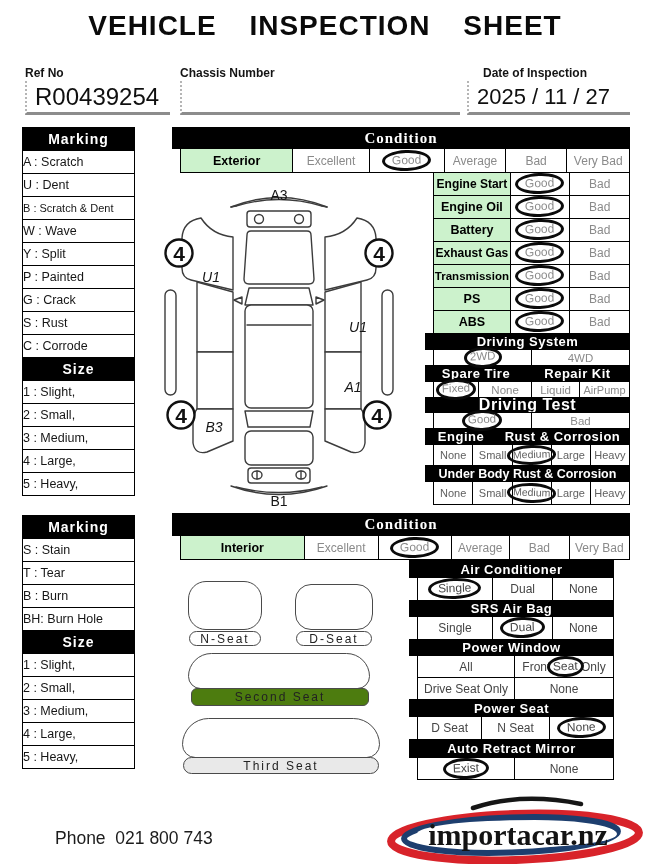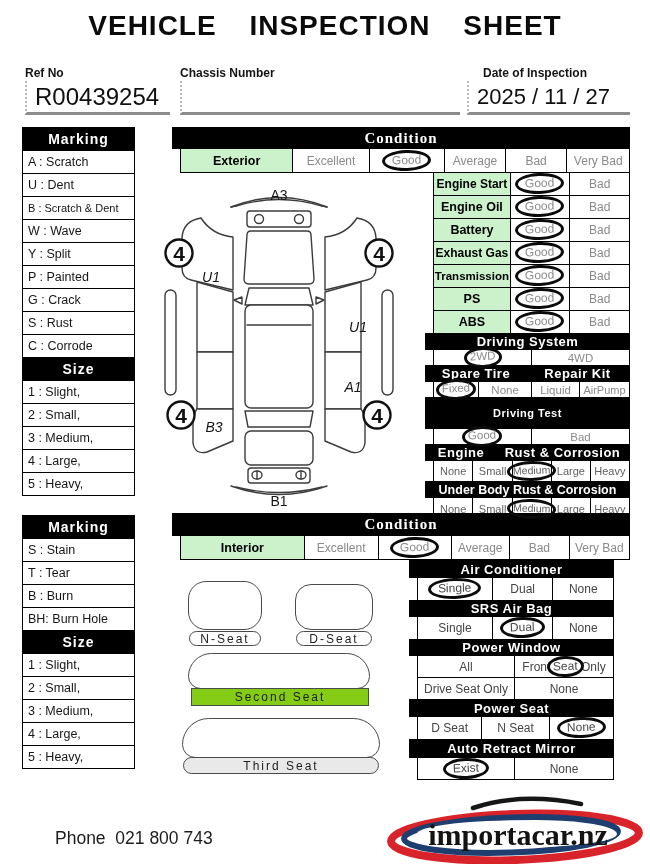--- a/index.html
+++ b/index.html
@@ -10,21 +10,21 @@
          letter-spacing:1px;word-spacing:24px;color:#0a0a0a;}
   .flabel{font-size:12px;font-weight:bold;color:#141414;}
   .fbox{box-sizing:border-box;border-bottom:3px solid #8c8c8c;border-left:2px dotted #b5b5b5;
         height:34px;display:flex;align-items:center;padding-left:8px;font-size:24px;color:#0f0f0f;}
   
   .tbl{position:absolute;}
   .tbl > div + div{margin-top:-1px;}
   .mhdr{box-sizing:border-box;height:24px;border:1px solid #000;background:#000;color:#fff;
         font-weight:bold;font-size:14px;letter-spacing:1px;display:flex;align-items:center;justify-content:center;}
   .mrow{box-sizing:border-box;height:24px;border:1px solid #000;background:#fff;display:flex;
-        align-items:center;padding-left:5px;font-size:12.5px;white-space:pre;color:#161616;}
+        align-items:center;font-size:12.5px;white-space:pre;color:#161616;}
   .cbar{box-sizing:border-box;border:1px solid #000;background:#000;color:#fff;font-weight:bold;
         text-align:center;font-size:15px;display:flex;align-items:center;justify-content:center;letter-spacing:1px;font-family:Liberation Serif, serif;}
   .hbar{box-sizing:border-box;border:1px solid #000;background:#000;color:#fff;font-weight:bold;
         display:flex;align-items:center;justify-content:center;font-size:13px;letter-spacing:.5px;}
   .hbar.sm{font-size:12.5px;letter-spacing:0;}
   .hbar .hseg{display:flex;align-items:center;justify-content:center;}
   .strow{display:flex;}
   .strow > .c{margin-left:-1px;}
   .strow > .c:first-child{margin-left:8px;}
   .c{box-sizing:border-box;border:1px solid #000;background:#fff;display:flex;align-items:center;
@@ -228,21 +228,21 @@
     </div>
     <div class="strow" style="height:17px">
       <div class="c" style="width:48px;font-size:11.5px">
           <span class="cr tight">Fixed</span>
         </div>
       <div class="c" style="width:56px;font-size:11.5px">None</div>
       <div class="c" style="width:51px;font-size:11.5px">Liquid</div>
       <div class="c" style="width:53px;font-size:11px">AirPump</div>
     </div>
 
-    <div class="hbar" style="height:32px;font-size:11px">Driving Test</div>
+    <div class="hbar" style="height:16px;font-size:16px">Driving Test</div>
     <div class="strow" style="height:17px">
       <div class="c" style="width:103px;font-size:11.5px">
           <span class="cr tight">Good</span>
         </div>
       <div class="c" style="width:103px;font-size:11.5px">Bad</div>
     </div>
 
     <div class="hbar" style="height:17px">
       <span class="hseg" style="width:70px">Engine</span>
       <span class="hseg" style="flex:1">Rust &amp; Corrosion</span>
@@ -296,21 +296,21 @@
       <div class="c" style="width:64px">Very Bad</div>
     </div>
   </div>
 
   <div class="abs" style="left:176px;top:576px;width:210px;height:205px">
     <div class="seatback" style="left:12px;top:5px;width:74px;height:49px;border-radius:18px"></div>
     <div class="seatlab" style="left:13px;top:55px;width:72px;height:15px;border-radius:8px">N-Seat</div>
     <div class="seatback" style="left:119px;top:8px;width:78px;height:46px;border-radius:16px"></div>
     <div class="seatlab" style="left:120px;top:55px;width:76px;height:15px;border-radius:8px">D-Seat</div>
     <div class="seatback" style="left:12px;top:77px;width:182px;height:36px;border-radius:26px 26px 14px 14px"></div>
-    <div class="seatlab" style="left:15px;top:112px;width:178px;height:18px;border-radius:0;background:#84cc16">Second Seat</div>
+    <div class="seatlab" style="left:15px;top:112px;width:178px;height:18px;border-radius:6px;background:#4d7c0f">Second Seat</div>
     <div class="seatback" style="left:6px;top:142px;width:198px;height:40px;border-radius:28px 28px 14px 14px"></div>
     <div class="seatlab" style="left:7px;top:181px;width:196px;height:17px;border-radius:9px;background:#e9e9e9">Third Seat</div>
   </div>
 
   <div class="tbl" style="left:409px;top:560px;width:205px">
     <div class="hbar" style="height:18px">Air Conditioner</div>
     <div class="strow" style="height:24px">
       <div class="c dk" style="width:79px">
           <span class="cr">Single</span>
         </div>

